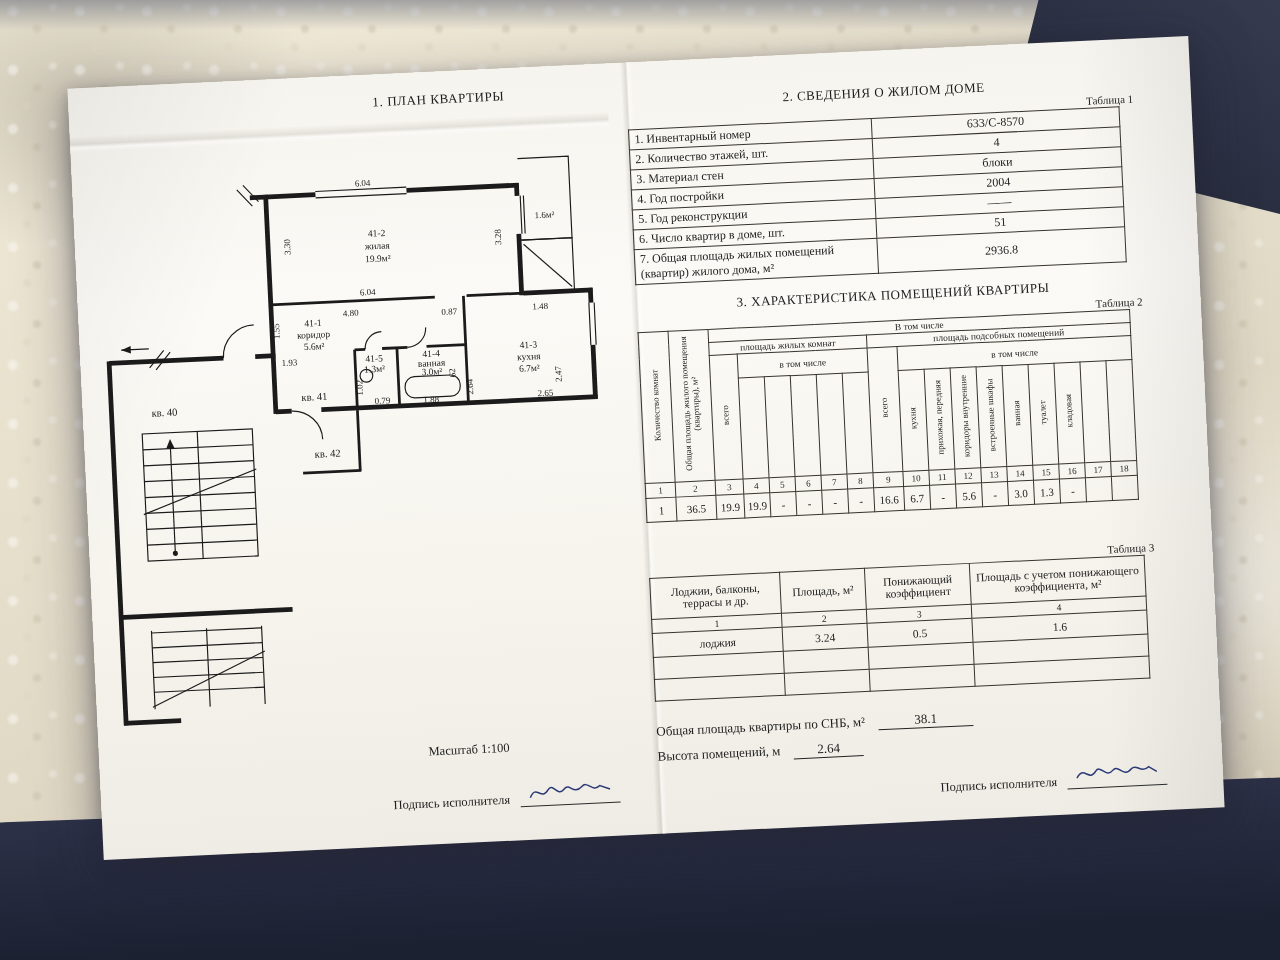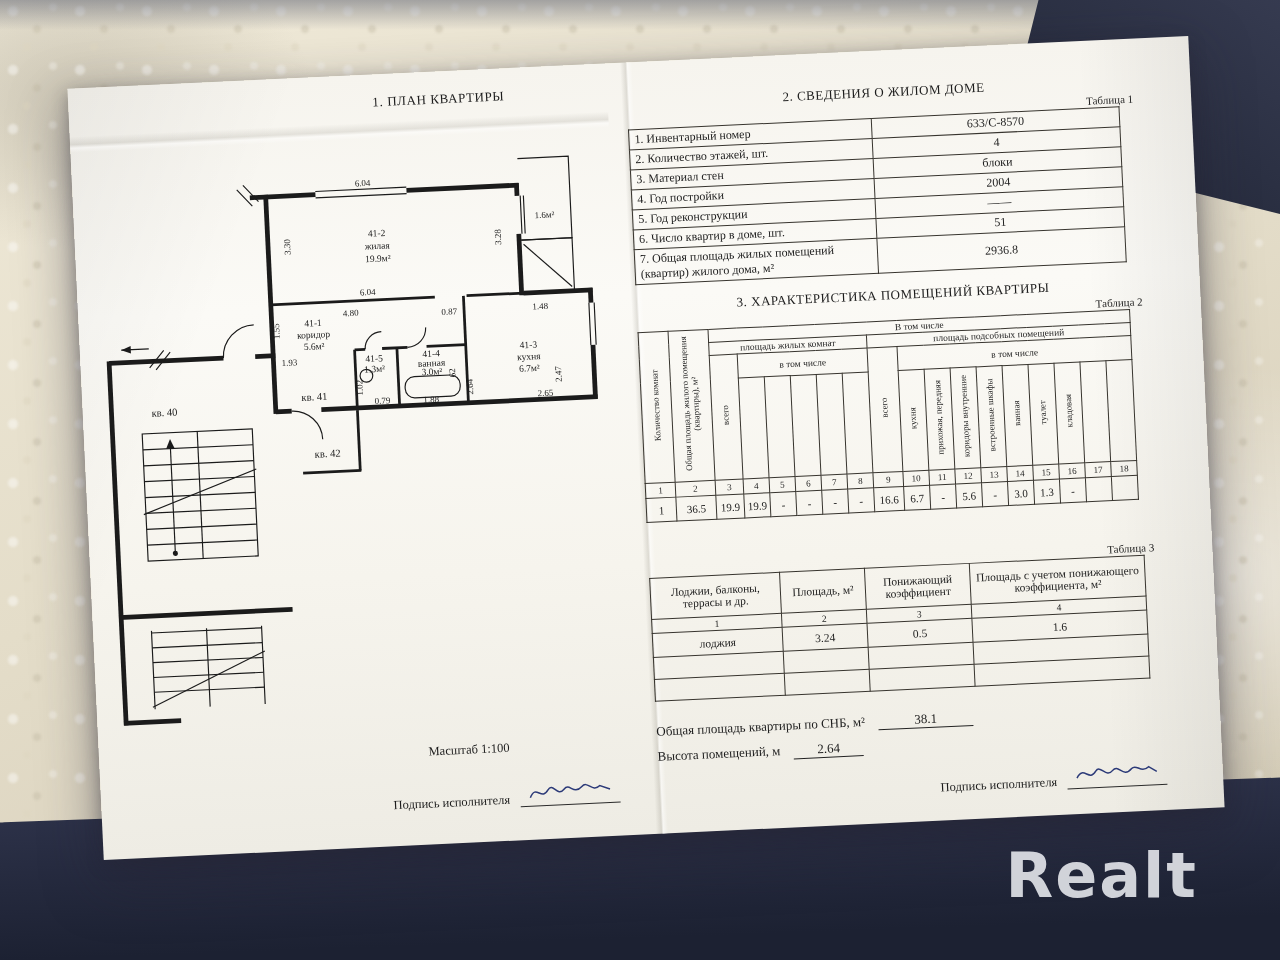--- a/index.html
+++ b/index.html
@@ -405,14 +405,13 @@
         <span class="sigline">
           <svg width="88" height="26" viewBox="0 0 88 26">
             <path d="M4 16 C11 3 16 21 23 10 C28 3 33 18 40 10 C46 3 50 19 59 9 C64 4 68 15 76 8 L84 13" stroke="#2c3a78" stroke-width="1.5" fill="none"></path>
           </svg>
         </span>
       </div>
 
     </div>
   </div>
 
-  <div class="watermark">Realt</div>
 </div>
 
 </body></html>

